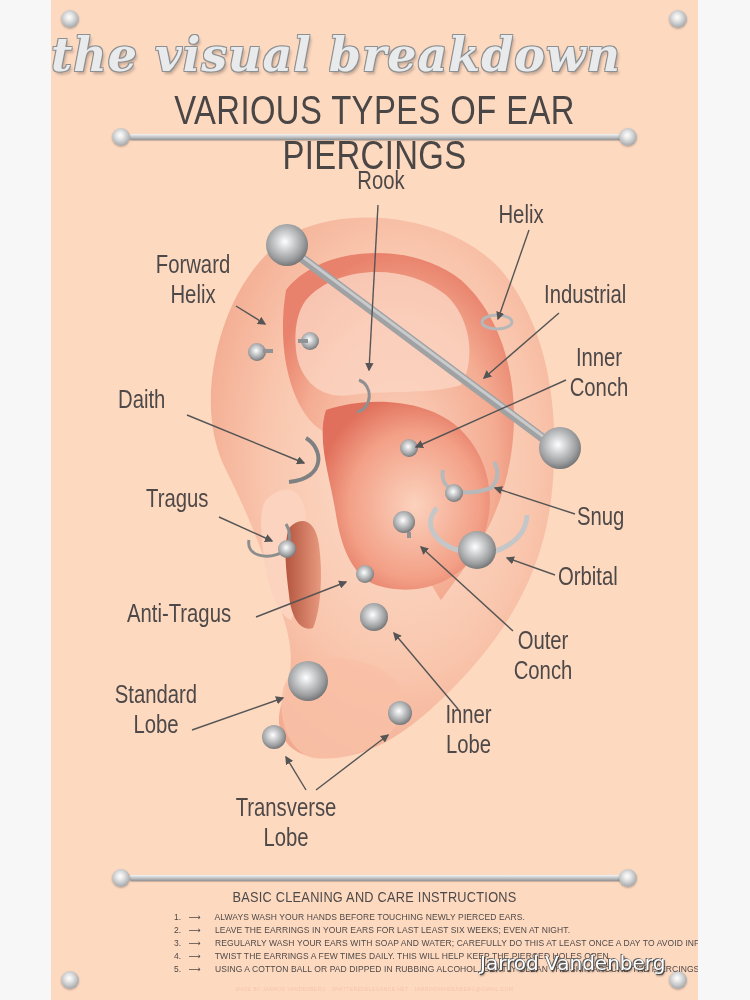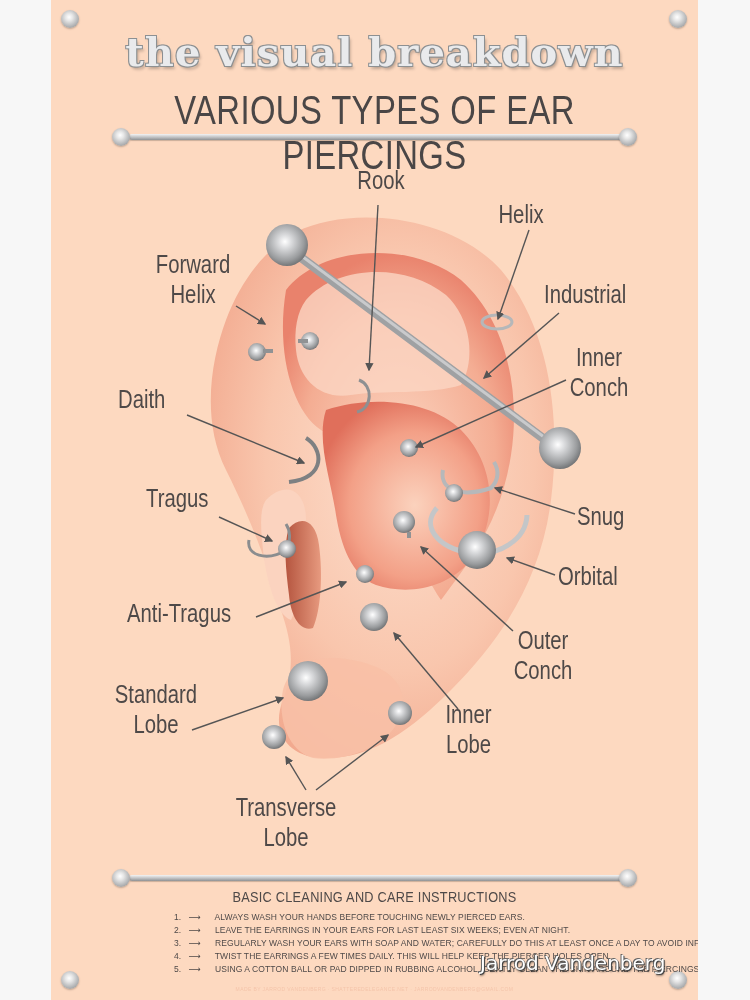--- a/index.html
+++ b/index.html
@@ -4,22 +4,22 @@
 <style>
   html, body { margin:0; padding:0; }
   body { width:750px; height:1000px; background:#f7f7f7; position:relative; overflow:hidden;
          font-family:"DejaVu Sans", sans-serif; }
   .poster { position:absolute; left:51px; top:0; width:647px; height:1000px; background:#fdd9c0; overflow:hidden; }
   .ball { position:absolute; border-radius:50%;
           background: radial-gradient(circle at 45% 40%, #ffffff 0%, #e6e6e6 25%, #a9abad 70%, #7c7e80 100%);
           box-shadow: 0 1px 2px rgba(0,0,0,0.25); }
   .bar { position:absolute; height:6px; border-radius:3px;
          background: linear-gradient(#f4f4f4, #b9bbbd 60%, #8f9193); box-shadow:0 1px 1px rgba(0,0,0,0.2); }
-  .title-script { position:absolute; left:0; width:647px; top:28px; text-align:center;
-          font-family:"DejaVu Serif", serif; font-weight:bold; font-size:40px;
+  .title-script { position:absolute; left:0; width:647px; top:28px; text-align:left;
+          font-family:"DejaVu Serif", serif; font-style:italic; font-weight:bold; font-size:46px;
           color:#e9eaec; letter-spacing:1px;
           text-shadow: 1px 1px 0 #8d9092, -1px -1px 0 #8d9092, 1px -1px 0 #8d9092, -1px 1px 0 #8d9092, 2px 3px 3px rgba(0,0,0,0.25); }
   .subtitle { position:absolute; left:0; width:647px; top:88px; text-align:center;
           font-family:"Liberation Sans Narrow","Liberation Sans", sans-serif; font-weight:normal;
           font-size:40px; color:#4a4646; letter-spacing:0.5px; transform:scaleX(0.82); transform-origin:center; }
   .label { position:absolute; font-family:"Liberation Sans", sans-serif; color:#4e4948;
            font-size:26px; line-height:28px; transform:scaleX(0.78); transform-origin:left top;
            white-space:nowrap; text-transform:none; }
   .label.center { text-align:center; transform-origin:center top; }
   svg.art { position:absolute; left:0; top:0; }

